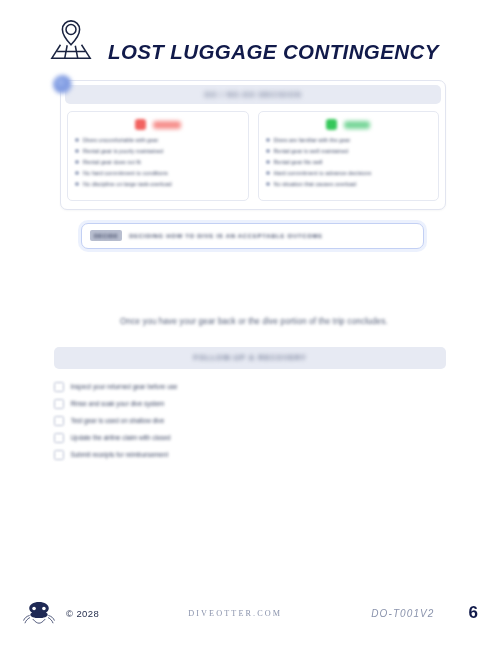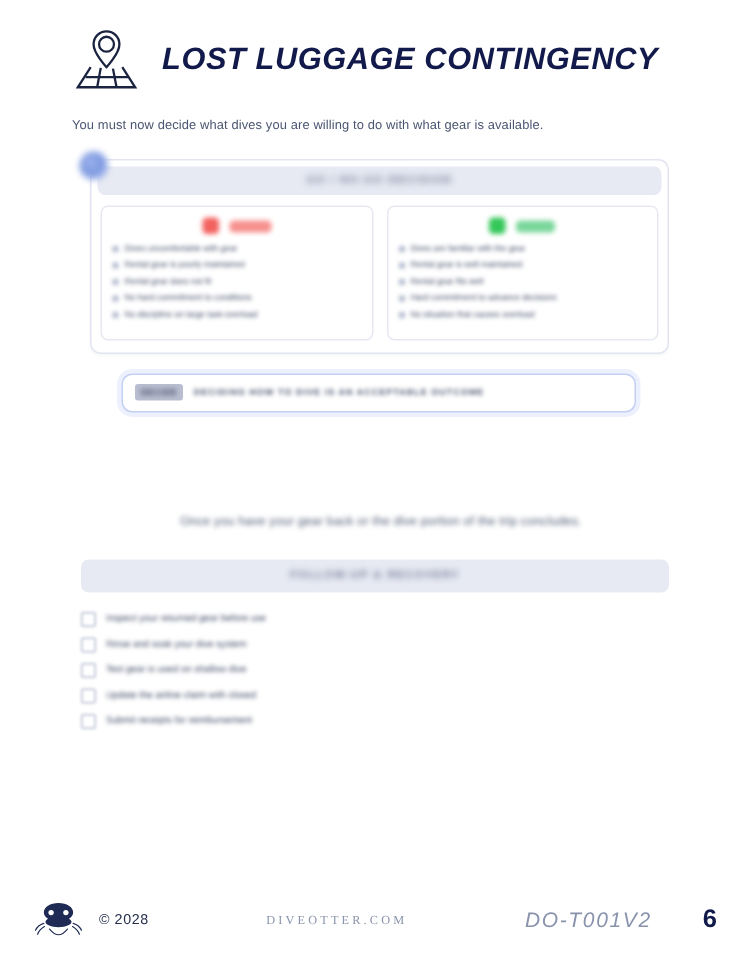--- a/index.html
+++ b/index.html
@@ -19,21 +19,21 @@
   .page {
     position: absolute;
     inset: 0;
     padding: 0 24px;
     box-sizing: border-box;
   }
 
   
   .header {
     display: flex;
-    align-items: center;
+    align-items: flex-end;
     gap: 14px;
     padding-top: 18px;
     padding-left: 24px;
   }
   .pin-map-icon {
     width: 46px;
     height: 44px;
     flex: 0 0 auto;
   }
   .doc-title {
@@ -285,21 +285,21 @@
   }
   .footer-spacer-a { flex: 1 1 0; }
   .footer-site {
     font-size: 8.2px;
     letter-spacing: 2.1px;
     color: #8a93ac;
     font-family: Liberation Serif, serif;
   }
   .footer-spacer-b { flex: 1 1 0; }
   .footer-code {
-    font-size: 14px;
+    font-size: 10px;
     font-style: italic;
     letter-spacing: 1.1px;
     color: #8a93ac;
   }
   .footer-page {
     margin-left: 34px;
     font-size: 17px;
     font-weight: bold;
     color: #111a4a;
   }
@@ -314,21 +314,20 @@
       <g fill="none" stroke="#1a2340" stroke-width="1.6">
         <path d="M24 3c-5 0-9 4-9 9 0 6.5 9 16 9 16s9-9.5 9-16c0-5-4-9-9-9z"></path>
         <circle cx="24" cy="12" r="5.2"></circle>
         <path d="M13 28 L4 42 L44 42 L35 28"></path>
         <path d="M9.5 35 L39 35 M20 28.5 L17.5 42 M28.5 29 L31 42"></path>
       </g>
     </svg>
     <div class="doc-title">LOST LUGGAGE CONTINGENCY</div>
   </div>
 
-  <div class="subtitle">You must now decide what dives you are willing to do with what gear is available.</div>
 
   <div class="decision-card">
     <div class="card-badge"></div>
     <div class="card-header">
       <span class="card-header-text">GO / NO-GO DECISION</span>
     </div>
 
     <div class="card-columns">
 
       <div class="col">

